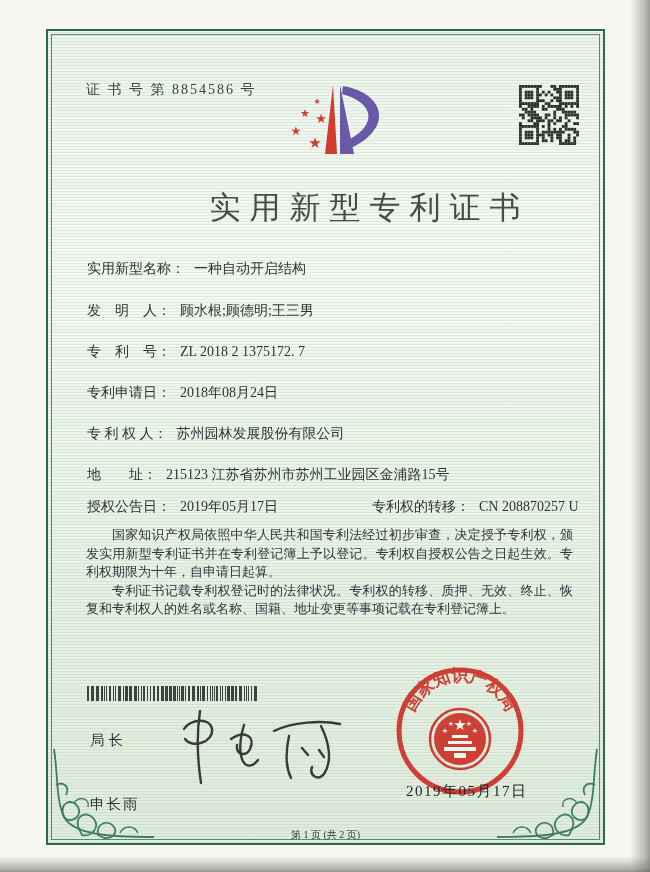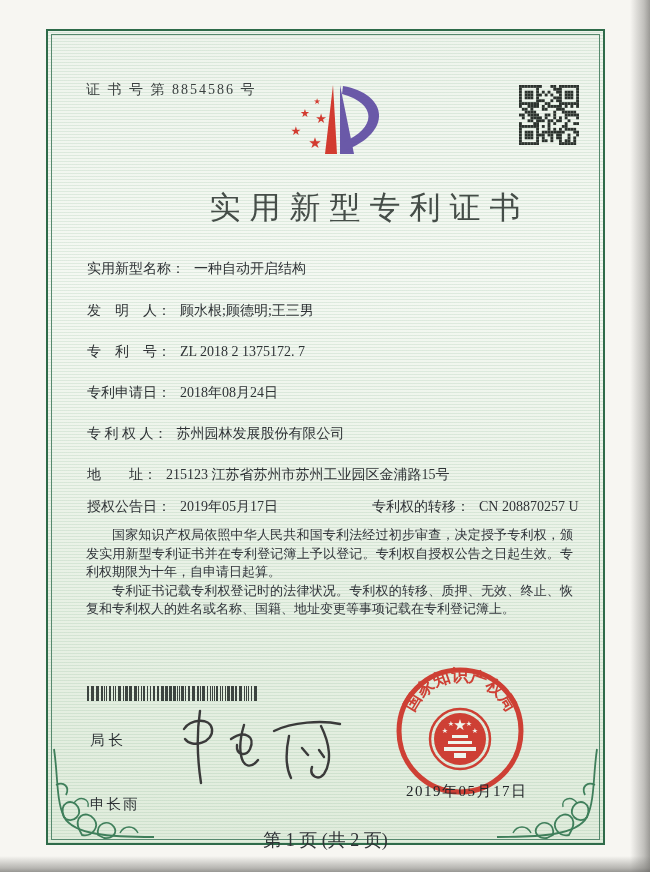--- a/index.html
+++ b/index.html
@@ -31,21 +31,21 @@
             color:#30343a;text-align:justify;font-weight:500;}
   .bodytext p{margin:0;text-indent:2em;}
   .barcode{left:39px;top:655px;width:175px;height:15px;}
   .signer-title{left:42px;top:700px;font-size:14.5px;letter-spacing:4px;color:#2e3336;font-weight:400;}
   .signer-name{left:42px;top:764px;font-size:14.5px;letter-spacing:2px;color:#2e3336;font-weight:500;}
   .signature{left:122px;top:668px;width:185px;height:100px;}
   .seal{left:346px;top:634px;width:132px;height:132px;opacity:.92;}
   .seal-date{left:358px;top:751px;font-size:15px;letter-spacing:1.5px;color:#23262a;font-weight:500;}
   .flourish-l{left:2px;top:714px;width:108px;height:96px;}
   .flourish-r{left:445px;top:714px;width:108px;height:96px;transform:scaleX(-1);}
-  .footer{left:0;width:100%;top:797px;text-align:center;font-size:18px;color:#2f3336;font-weight:500;}
+  .footer{left:0;width:100%;top:797px;text-align:center;font-size:10px;color:#2f3336;font-weight:500;}
 </style>
 </head>
 <body>
 
 <div class="page">
 
   <div class="frame">
 
     <div class="abs cert-no">证 书 号 第 8854586 号</div>
 

